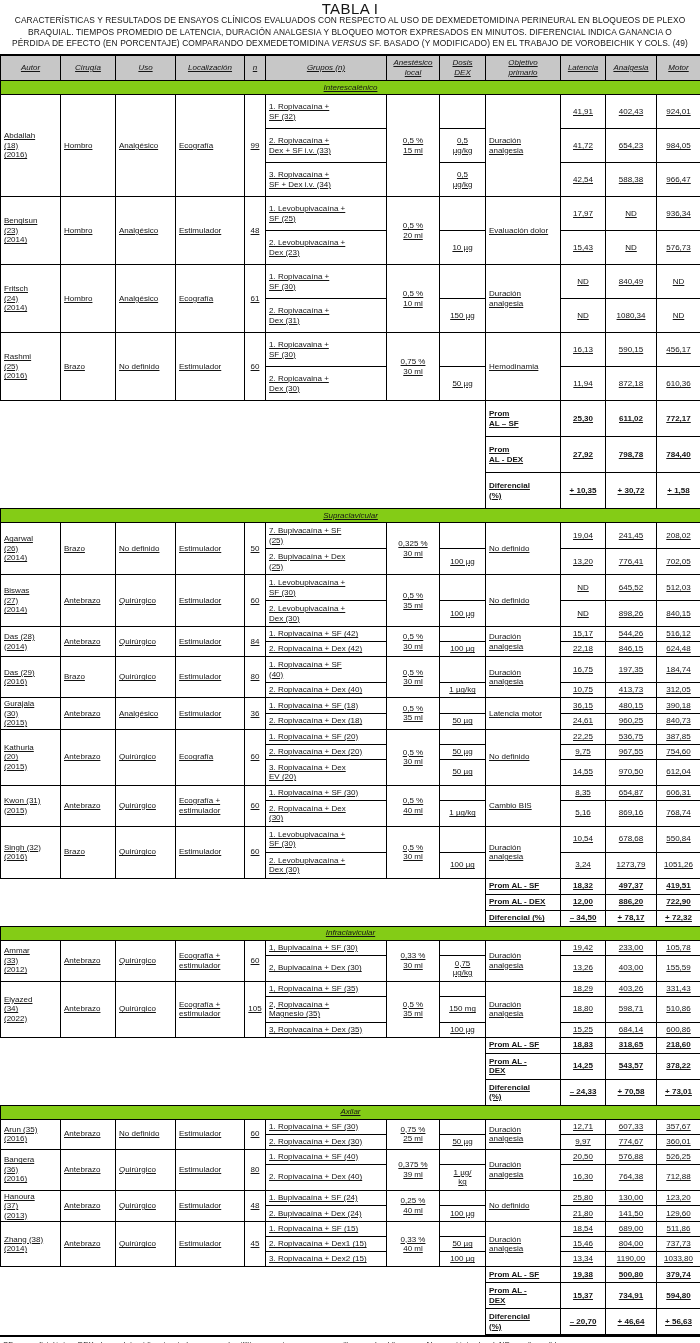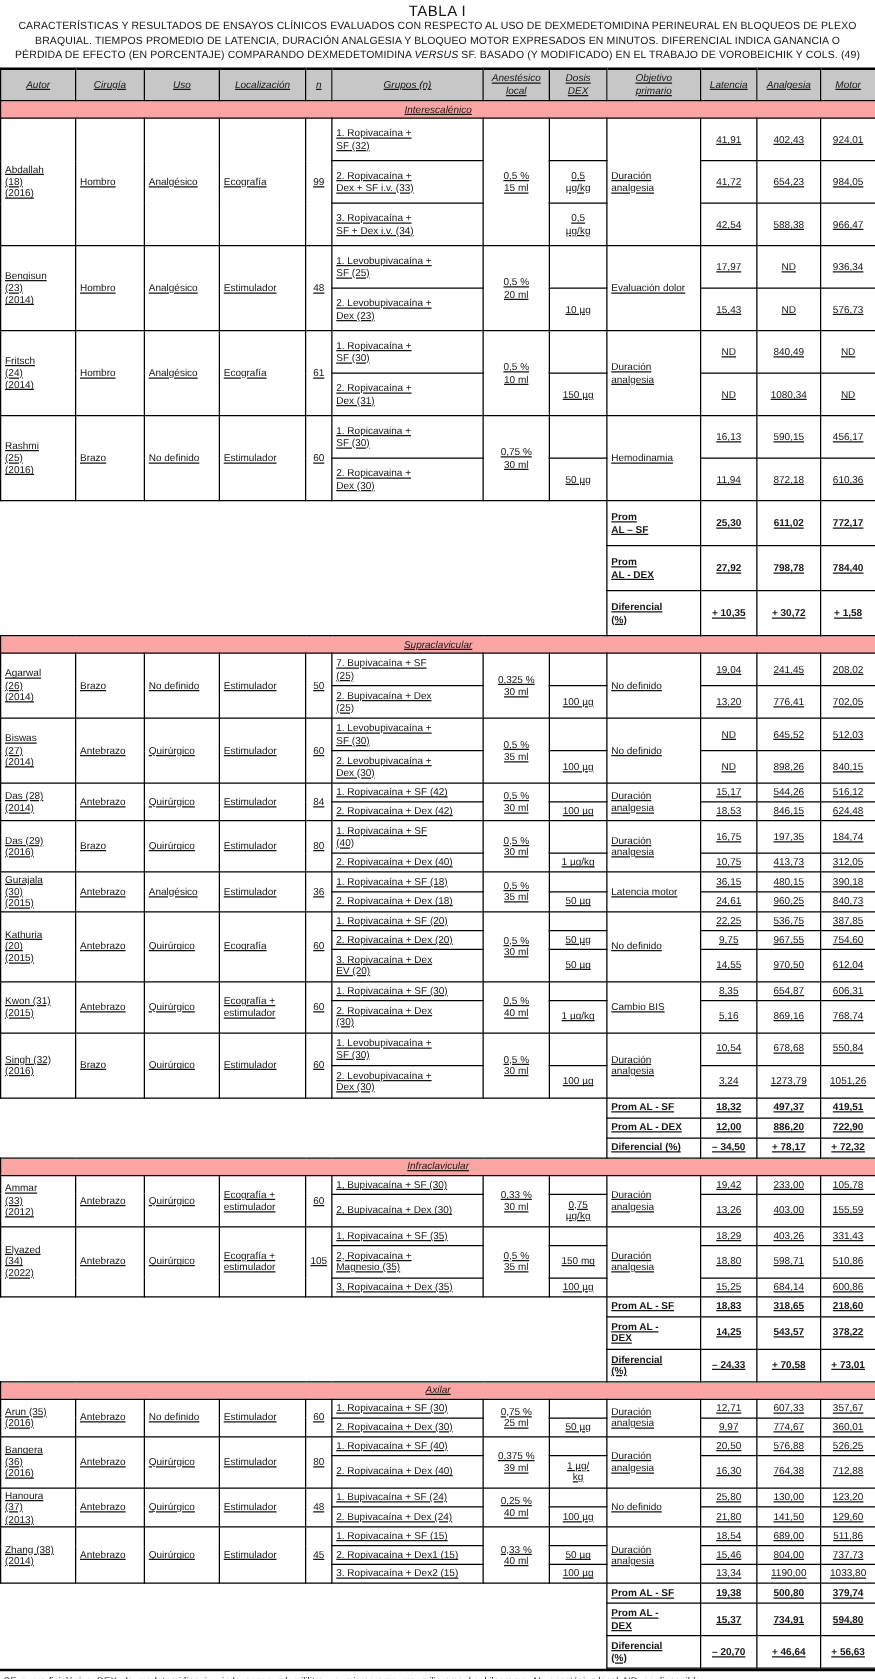--- a/index.html
+++ b/index.html
@@ -1,37 +1,37 @@
 <!DOCTYPE html>
 <html><head>
 <meta charset="utf-8">
 <style>
   * { box-sizing: border-box; }
   html, body { margin: 0; padding: 0; background: #fff; }
   body { width: 700px; font-family: "Liberation Sans", sans-serif; color: #151515; }
   .page { width: 700px; }
 
   .caption { text-align: center; padding: 3px 8px 2px; }
-  .cap-title { font-size: 12px; line-height: 12px; letter-spacing: .4px; }
+  .cap-title { font-size: 15px; line-height: 12px; letter-spacing: .4px; }
   .cap-text { font-size: 8.4px; line-height: 11.5px; letter-spacing: .1px; }
   .cap-text .it { font-style: italic; }
 
   table.clinical { border-collapse: collapse; table-layout: fixed; width: 700px; margin-top: 2px; text-decoration: underline; }
   table.clinical td {
     border: 1px solid #000;
     font-size: 8px; line-height: 9.5px;
     padding: 1px 3px;
     vertical-align: middle;
     white-space: pre-line;
     overflow: hidden;
     color: #151515;
   }
   .th { background: #c7c7c7; font-style: italic; text-align: center; }
   tr.header-row td { border-top: 2px solid #000; }
-  .band { background: #fca5a5; font-style: italic; text-align: center;
+  .band { background: #84cc16; font-style: italic; text-align: center;
           border-top: 2px solid #000; border-bottom: 2px solid #000; }
   .c0 { border-left: 2px solid #000; }
   .c11 { border-right: 2px solid #000; }
   .lft { text-align: left; }
   .ctr { text-align: center; }
   .void { border: none !important; background: #fff; }
   .sum-label { font-weight: bold; text-align: left; }
   .sum-val { font-weight: bold; text-align: center; }
 
   .footnote { font-size: 7.7px; line-height: 10px; border-top: 2px solid #000;
@@ -288,21 +288,21 @@
 30 ml</td>
           <td class="ctr"></td>
           <td class="lft" rowspan="2">Duración analgesia</td>
           <td class="ctr">15,17</td>
           <td class="ctr">544,26</td>
           <td class="ctr c11">516,12</td>
         </tr>
         <tr class="study-row" style="height: 15px;">
           <td class="lft">2. Ropivacaína + Dex (42)</td>
           <td class="ctr">100 µg</td>
-          <td class="ctr">18,53</td>
+          <td class="ctr">22,18</td>
           <td class="ctr">846,15</td>
           <td class="ctr c11">624,48</td>
         </tr>
         <tr class="study-row" style="height: 26px;">
           <td class="lft c0" rowspan="2">Das (29)
 (2016)</td>
           <td class="lft" rowspan="2">Brazo</td>
           <td class="lft" rowspan="2">Quirúrgico</td>
           <td class="lft" rowspan="2">Estimulador</td>
           <td class="ctr" rowspan="2">80</td>

